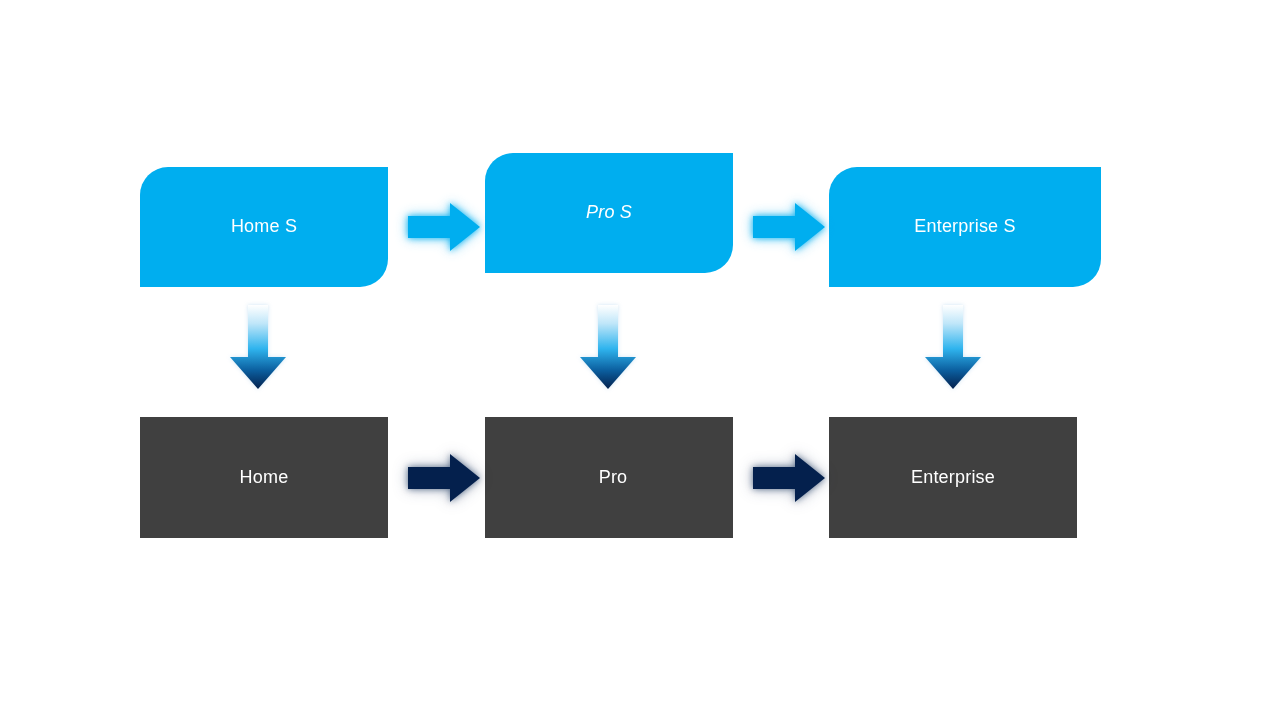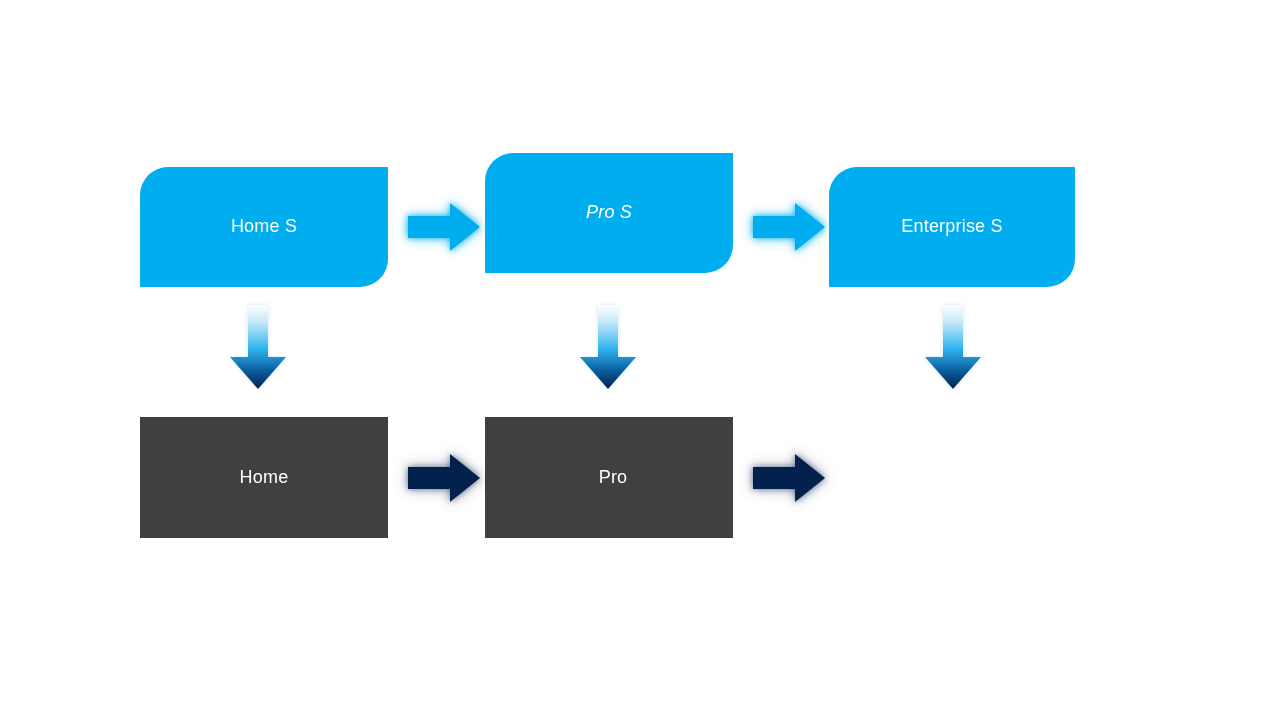--- a/index.html
+++ b/index.html
@@ -82,21 +82,21 @@
 <div id="canvas">
 
   <div class="node-box tier-top" style="left:140px; top:167px; width:248px; height:120px;">
     <span class="node-label">Home S</span>
   </div>
 
   <div class="node-box tier-top" style="left:485px; top:153px; width:248px; height:120px;font-style:italic;">
     <span class="node-label">Pro S</span>
   </div>
 
-  <div class="node-box tier-top" style="left:829px; top:167px; width:246px; height:120px;">
+  <div class="node-box tier-top" style="left:829px; top:167px; width:272px; height:120px;">
     <span class="node-label">Enterprise S</span>
   </div>
 
   <div class="arrow" style="left:408px; top:200px; width:72px; height:54px;">
     <svg width="72" height="54" viewBox="0 0 72 54" class="glow-cyan">
       <polygon points="0,16 42,16 42,3 72,27 42,51 42,38 0,38" fill="#00AEEF"></polygon>
     </svg>
   </div>
 
   <div class="arrow" style="left:753px; top:200px; width:72px; height:54px;">
@@ -151,20 +151,23 @@
   </div>
 
   <div class="node-box tier-bottom" style="left:140px; top:417px; width:248px; height:121px;">
     <span class="node-label">Home</span>
   </div>
 
   <div class="node-box tier-bottom" style="left:485px; top:417px; width:248px; height:121px;padding-left:8px;">
     <span class="node-label">Pro</span>
   </div>
 
+  <div class="node-box tier-bottom" style="left:829px; top:417px; width:248px; height:121px;">
+    <span class="node-label">Enterprise</span>
+  </div>
 
   <div class="arrow" style="left:408px; top:451px; width:72px; height:54px;">
     <svg width="72" height="54" viewBox="0 0 72 54" class="glow-navy">
       <polygon points="0,16 42,16 42,3 72,27 42,51 42,38 0,38" fill="#04204D"></polygon>
     </svg>
   </div>
 
   <div class="arrow" style="left:753px; top:451px; width:72px; height:54px;">
     <svg width="72" height="54" viewBox="0 0 72 54" class="glow-navy">
       <polygon points="0,16 42,16 42,3 72,27 42,51 42,38 0,38" fill="#04204D"></polygon>

